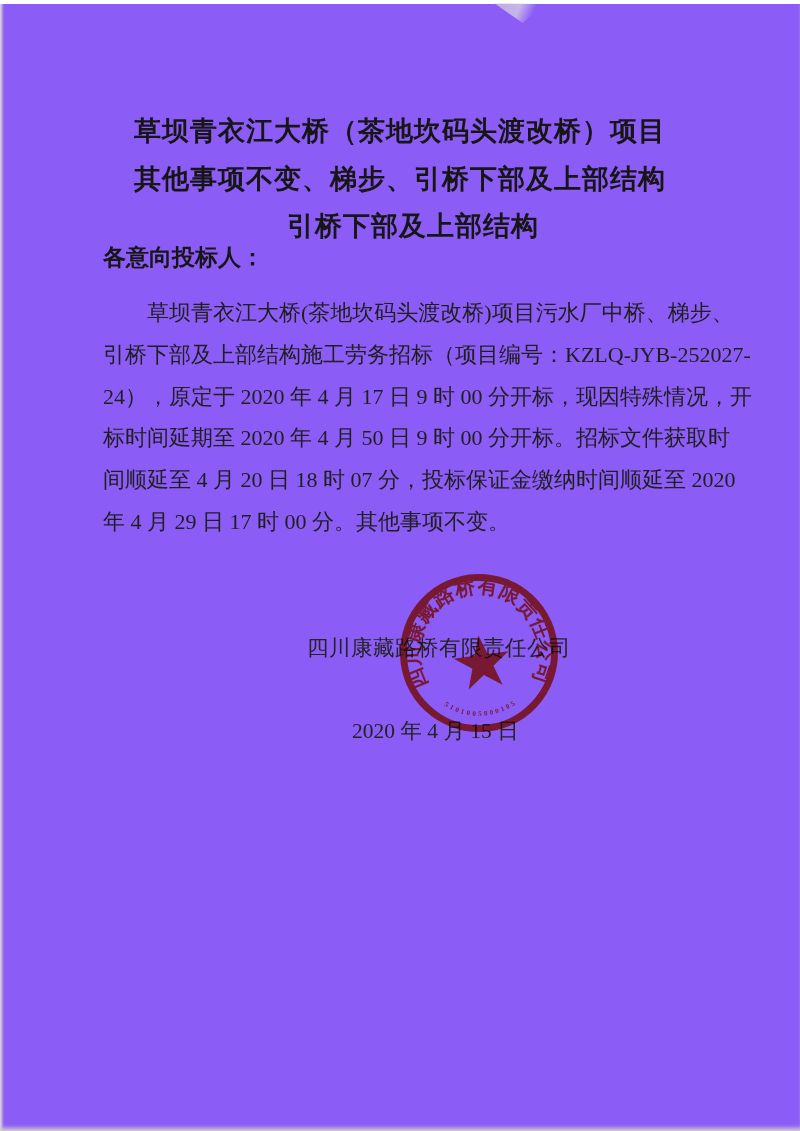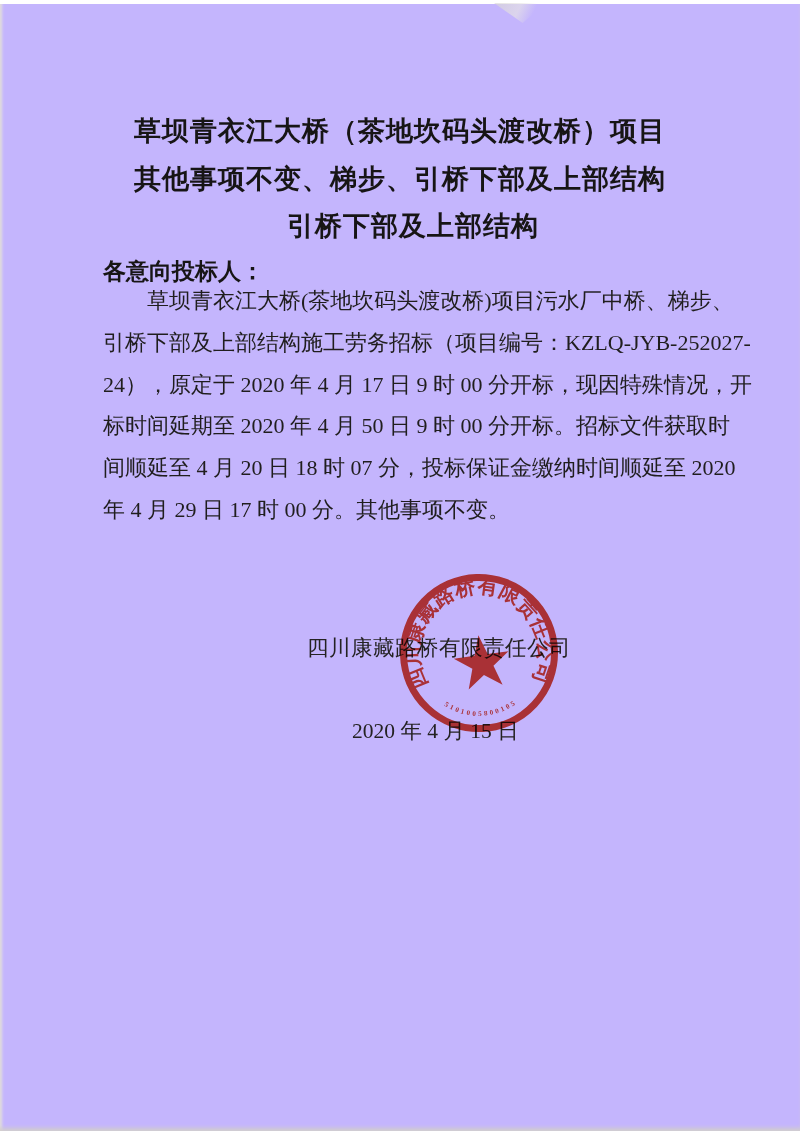--- a/index.html
+++ b/index.html
@@ -5,21 +5,21 @@
   html,body{margin:0;padding:0;}
   body{
     width:800px;height:1131px;
     background:#e9e6e5;
     font-family:"Liberation Serif","DejaVu Serif",serif;
     position:relative;
     overflow:hidden;
   }
   .page{
     position:absolute;left:0;top:0;width:800px;height:1131px;
-    background:#c4b5fd;
+    background:#8b5cf6;
     box-shadow:inset 0 -5px 4px -2px #d2cecd, inset 3px 0 3px -1px #e3dfde;
     color:#1e1c1c;
   }
   .scan-edge-top{
     position:absolute;left:0;top:0;width:800px;height:4px;background:#ffffff;
   }
   .fold-artifact{
     position:absolute;left:494px;top:3px;width:52px;height:20px;
     background:linear-gradient(115deg,#d9d6d5 0%,#e8e5e4 45%,transparent 72%);
     opacity:.65;
@@ -29,26 +29,26 @@
     position:absolute;left:0;top:108px;width:800px;
     text-align:center;
     font-weight:700;
     font-size:27px;
     line-height:47.5px;
     letter-spacing:1px;
     color:#171515;
   }
   .title-line3{text-indent:26px;}
   .salutation{
-    position:absolute;left:103px;top:258px;width:600px;
+    position:absolute;left:103px;top:244px;width:600px;
     font-size:23px;font-weight:700;line-height:28px;
     color:#171515;
   }
   .body-block{
-    position:absolute;left:103px;top:280px;width:597px;
+    position:absolute;left:103px;top:292px;width:597px;
     font-size:22px;line-height:41.8px;
     color:#201e1e;
   }
   .body-line{
     text-align:justify;
     text-align-last:justify;
     white-space:nowrap;
   }
   .body-line.indent{text-indent:44px;}
   .body-line.last{text-align-last:left;white-space:normal;}

